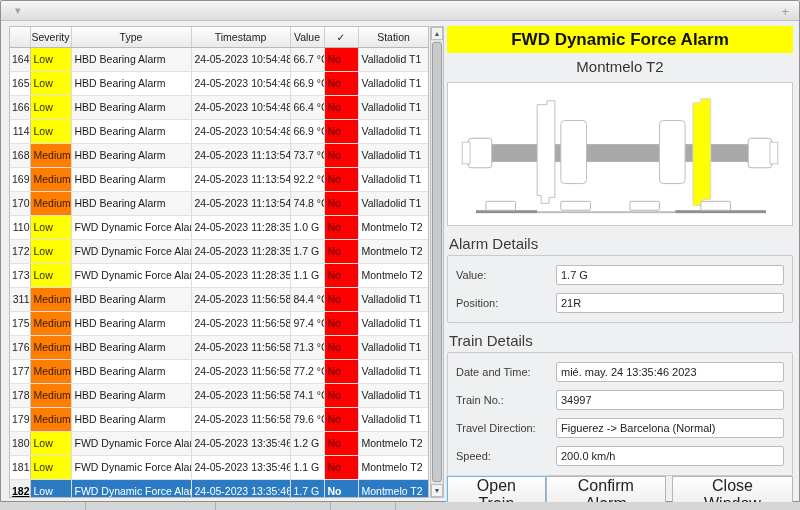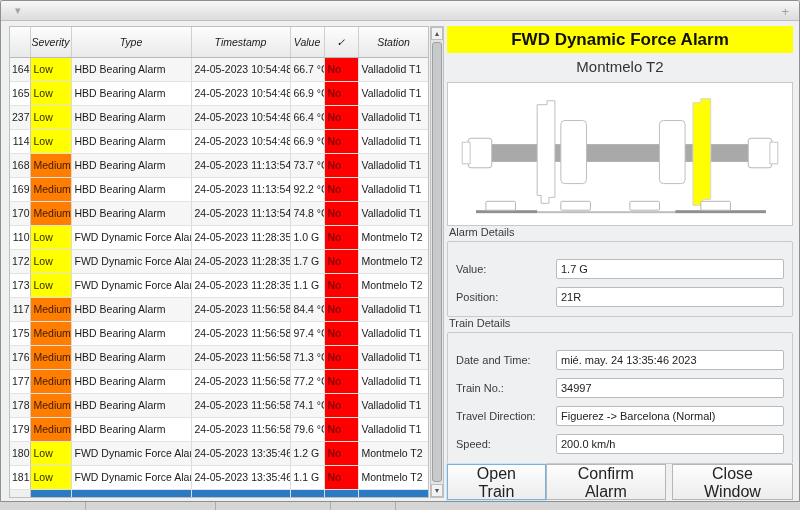--- a/index.html
+++ b/index.html
@@ -19,23 +19,23 @@
   .tb-menu { left:14px; } .tb-plus { right:10px; font-size:13px; }
 
   .understrip { position:absolute; left:0; top:502px; width:800px; height:8px;
     background:#d6d6d6; }
   .understrip i { position:absolute; top:0; width:1px; height:8px; background:#adadad; }
 
   
   .table-wrap { position:absolute; left:8px; top:25px; width:420px; height:472px;
     background:#fff; border:1px solid #bfbfbf; overflow:hidden; }
   table { border-collapse:collapse; table-layout:fixed; width:419px; font-size:10.5px; }
-  th { height:30px; font-weight:normal; background:linear-gradient(#fdfdfd,#e9e9e9);
+  th { height:20px; font-weight:normal; background:linear-gradient(#fdfdfd,#e9e9e9);
     border-right:1px solid #cfcfcf; border-bottom:1px solid #b9b9b9; text-align:center;
-    color:#1a1a1a; overflow:hidden; white-space:nowrap;font-style:italic; }
+    color:#1a1a1a; overflow:hidden; white-space:nowrap; }
   td { height:24px; border-right:1px solid #dcdcdc; border-bottom:1px solid #e2e2e2;
     padding-left:3px; white-space:nowrap; overflow:hidden; color:#1a1a1a; }
   tr.odd td { background:#ffffff; }
   tr.even td { background:#f6f6f6; }
   td.rownum { background:#f0f0f1; border-right:1px solid #c6c6c6; text-align:right;
     padding-left:0; color:#222; }
   td.sev-low  { background:#ffff00 !important; color:#2e2e00; }
   td.sev-medium { background:#ff7d01 !important; color:#3a1d00; }
   td.ack { background:#ff0000 !important; color:#8b0000; font-weight:bold;margin-top:31px; }
   tr.selected td { background:#2b7bc4 !important; color:#ffffff !important; }
@@ -56,23 +56,23 @@
   
   .panel { position:absolute; left:446px; top:25px; width:346px; height:472px;
     display:flex; flex-direction:column; }
   .banner { height:27px; line-height:27px; background:#ffff00; text-align:center;
     font-size:17px; font-weight:bold; color:#111; }
   .station { margin-top:5px; text-align:center; font-size:15px; color:#333; }
   .diagram-box { margin-top:7px; height:144px; background:#ffffff;
     border:1px solid #c8c8c8; }
   .diagram-box svg { width:100%; height:100%; display:block; }
 
-  .group-label { font-size:11px; color:#3a3a3a; padding-left:2px; }
+  .group-label { margin-top:9px; font-size:15px; color:#3a3a3a; padding-left:2px; }
   .group-frame { margin-top:3px; border:1px solid #cacaca; border-radius:2px;
-    padding:17px 8px 9px 8px; display:flex; flex-direction:column; gap:8px; }
+    padding:9px 8px 9px 8px; display:flex; flex-direction:column; gap:8px; }
   .field-row { display:flex; align-items:center; }
   .f-label { width:100px; font-size:11px; color:#3a3a3a; flex:none; }
   .field-row input { flex:1; height:20px; font-size:11px; color:#222;
     font-family:"Liberation Sans", sans-serif; background:#fff;
     border:1px solid #b9bcbe; border-radius:2px; padding:0 4px; }
 
   .btn-row { margin-top:auto; display:flex; align-items:center; padding-bottom:4px; }
   button { font-family:"Liberation Sans", sans-serif; font-size:16px; color:#222;
     background:linear-gradient(#fdfdfd,#ededee); border:1px solid #b4b6b8;
     border-radius:0; height:36px; padding:0 10px; cursor:pointer; }
@@ -126,21 +126,21 @@
             <tr class="odd">
         <td class="rownum">165</td>
         <td class="sev sev-low">Low</td>
         <td>HBD Bearing Alarm</td>
         <td>24-05-2023 10:54:48</td>
         <td>66.9 °C</td>
         <td class="ack">No</td>
         <td>Valladolid T1</td>
       </tr>
             <tr class="even">
-        <td class="rownum">237</td>
+        <td class="rownum">166</td>
         <td class="sev sev-low">Low</td>
         <td>HBD Bearing Alarm</td>
         <td>24-05-2023 10:54:48</td>
         <td>66.4 °C</td>
         <td class="ack">No</td>
         <td>Valladolid T1</td>
       </tr>
             <tr class="odd">
         <td class="rownum">114</td>
         <td class="sev sev-low">Low</td>
@@ -198,21 +198,21 @@
             <tr class="odd">
         <td class="rownum">173</td>
         <td class="sev sev-low">Low</td>
         <td>FWD Dynamic Force Alarm</td>
         <td>24-05-2023 11:28:35</td>
         <td>1.1 G</td>
         <td class="ack">No</td>
         <td>Montmelo T2</td>
       </tr>
             <tr class="even">
-        <td class="rownum">117</td>
+        <td class="rownum">311</td>
         <td class="sev sev-medium">Medium</td>
         <td>HBD Bearing Alarm</td>
         <td>24-05-2023 11:56:58</td>
         <td>84.4 °C</td>
         <td class="ack">No</td>
         <td>Valladolid T1</td>
       </tr>
             <tr class="odd">
         <td class="rownum">175</td>
         <td class="sev sev-medium">Medium</td>

